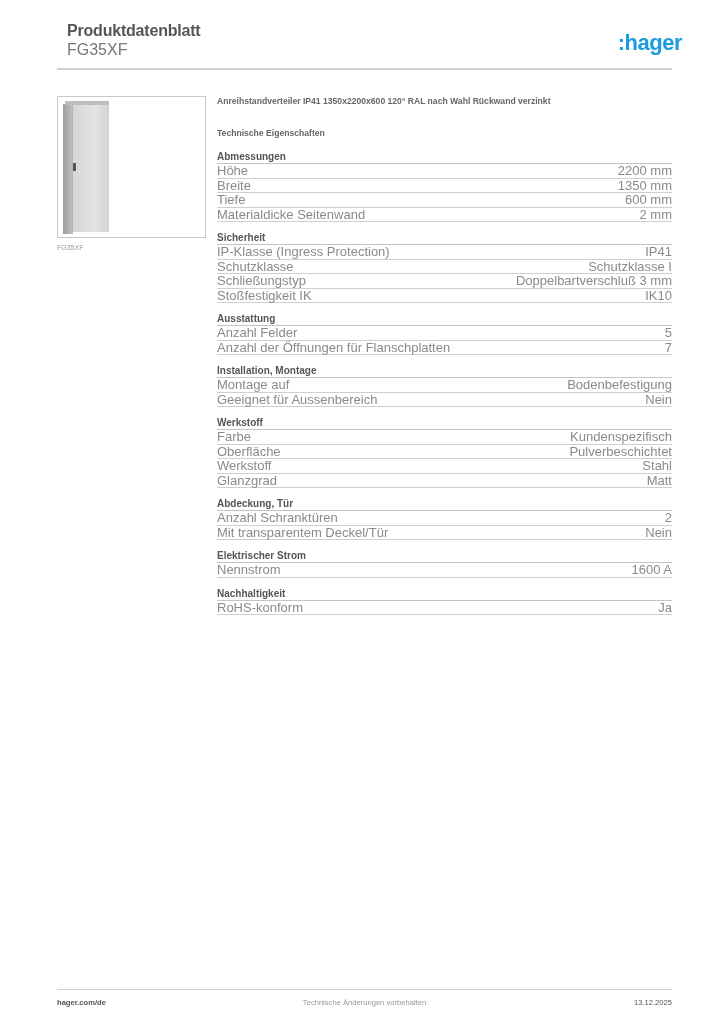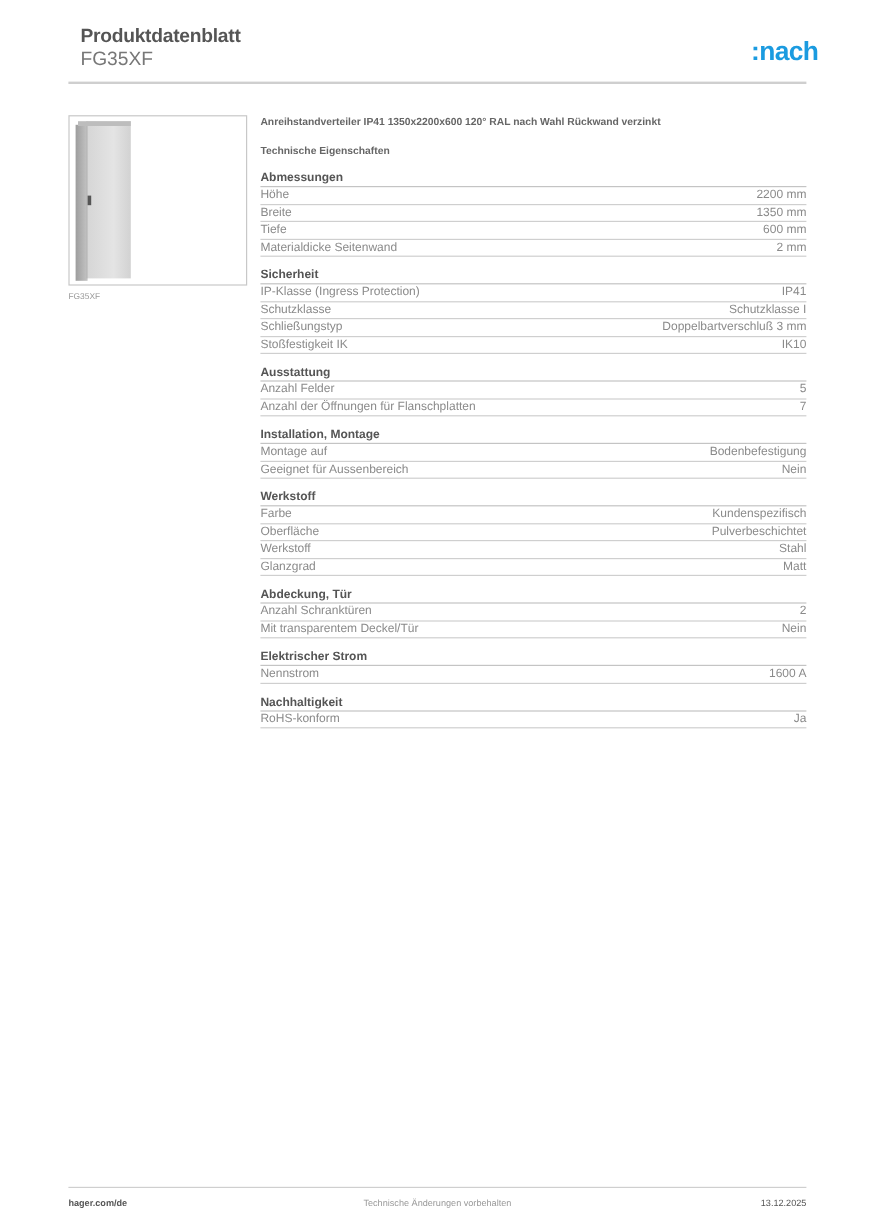--- a/index.html
+++ b/index.html
@@ -55,53 +55,53 @@
       position: absolute; left: 57px; top: 244px; font-size: 7px; color: #999;
     }
     .main {
       position: absolute; left: 217px; top: 95px; width: 455px;
     }
     .product-desc {
       font-size: 8.6px; font-weight: bold; color: #666;
       height: 12px; line-height: 12px;
     }
     .tech-heading {
-      margin-top: 12px; font-size: 8.6px; font-weight: bold; color: #666;
+      margin-top: 20px; font-size: 8.6px; font-weight: bold; color: #666;
       height: 12px; line-height: 12px;
     }
     .section { margin-top: 10px; }
     .section.first { margin-top: 12px; }
     .section-title {
       font-size: 10px; font-weight: bold; color: #555;
       height: 13px; line-height: 12px;
       border-bottom: 1.5px solid #c4c4c4;
     }
     .row {
       display: flex; justify-content: space-between; align-items: center;
-      height: 14.5px; font-size: 10px; color: #8a8a8a;
+      height: 14.5px; font-size: 13px; color: #8a8a8a;
       border-bottom: 1.2px solid #cfcfcf;
     }
     .footer-rule {
       position: absolute; left: 57px; top: 989px; width: 615px; height: 1px; background: #cfcfcf;
     }
     .footer {
       position: absolute; left: 57px; top: 998px; width: 615px; height: 12px;
       font-size: 7.6px;
     }
     .footer-left { position: absolute; left: 0; top: 0; font-weight: bold; color: #555; }
     .footer-center { position: absolute; left: 0; width: 100%; top: 0; text-align: center; color: #999; }
     .footer-right { position: absolute; right: 0; top: 0; font-weight: normal; color: #555; }
   </style>
 </head>
 <body>
 
 <div class="header">
   <div class="doc-title">Produktdatenblatt</div>
   <div class="doc-subtitle">FG35XF</div>
-  <div class="logo">:nach</div>
+  <div class="logo">:hager</div>
 </div>
 <div class="header-rule"></div>
 
 <div class="product-image-frame">
   <div class="cabinet">
     <div class="side"></div>
     <div class="front"></div>
     <div class="top"></div>
     <div class="handle"></div>
   </div>

